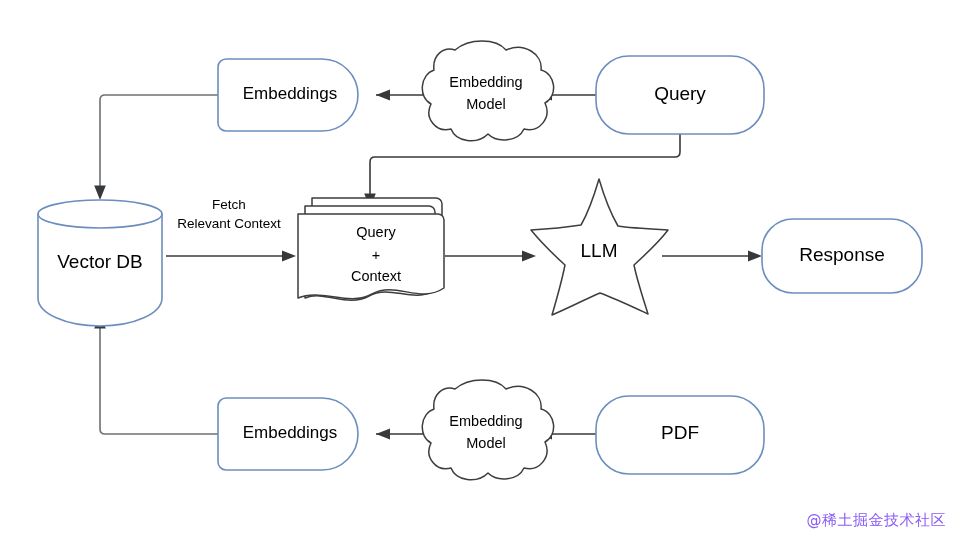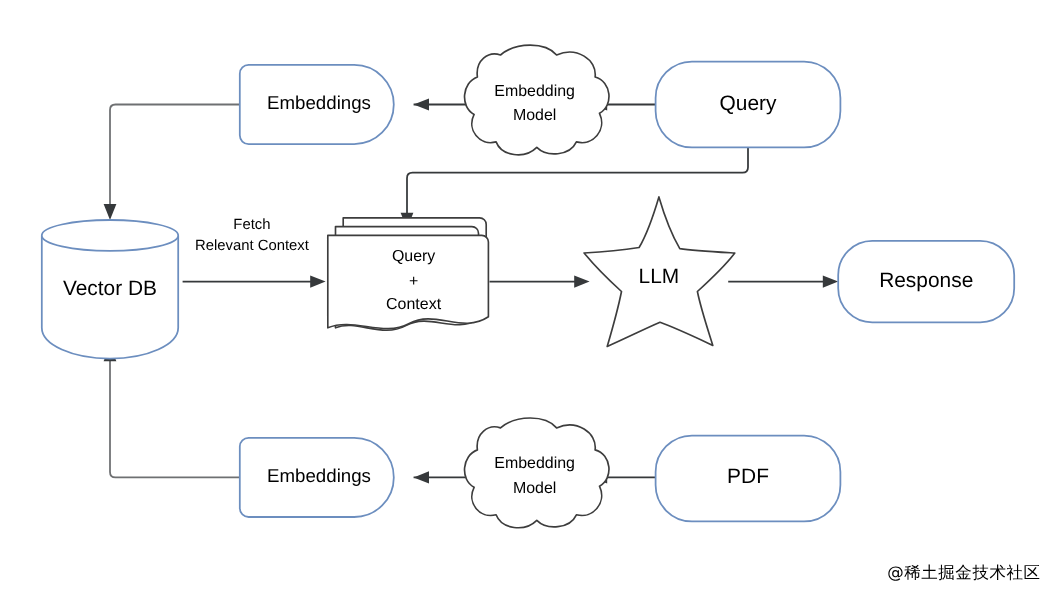--- a/index.html
+++ b/index.html
@@ -71,21 +71,21 @@
   .lbl-lg { font-size: 19px; }
   .lbl-md { font-size: 17px; }
   .lbl-sm { font-size: 14.5px; }
   .lbl-edge { font-size: 13.5px; fill: #000000; }
   .watermark {
     position: absolute;
     right: 14px;
     bottom: 8px;
     font-family: "DejaVu Sans", "Liberation Sans", sans-serif;
     font-size: 15px;
-    color: #000000;
+    color: #8b5cf6;
     letter-spacing: 0.5px;
     user-select: none;
   }
 </style>
 </head>
 <body>
 
 <div id="canvas">
 
   <svg class="diagram" viewBox="0 0 960 538" xmlns="http://www.w3.org/2000/svg">

